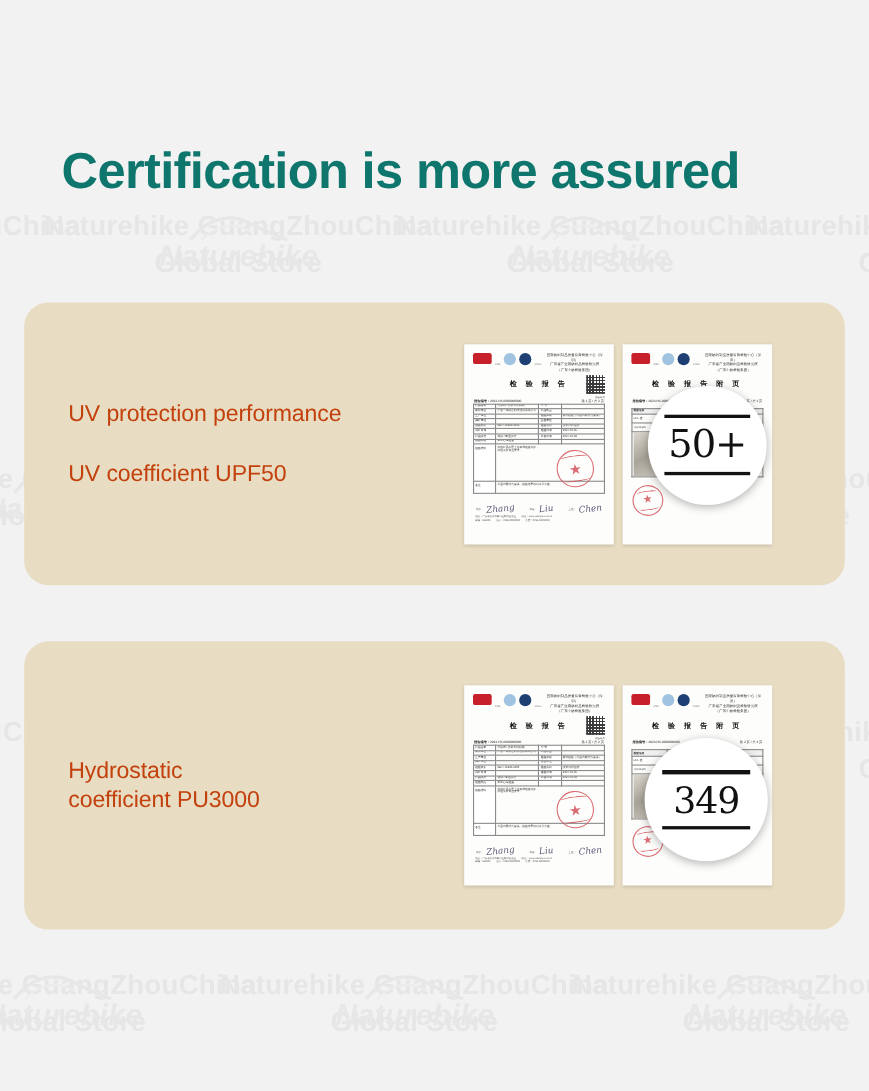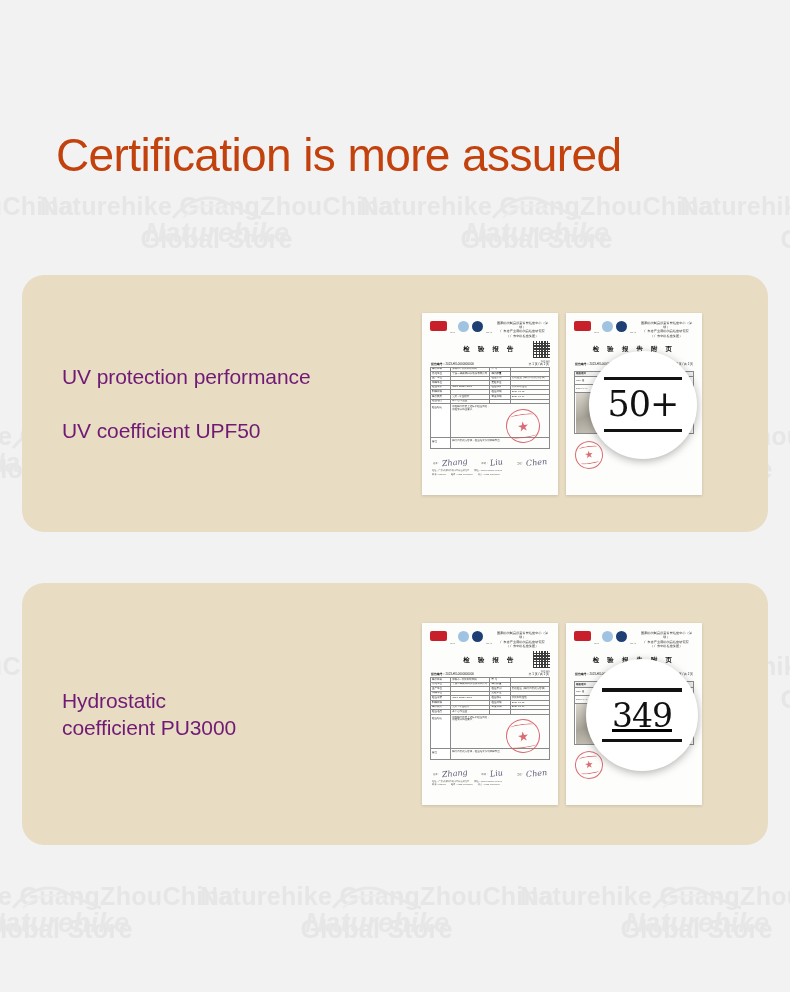--- a/index.html
+++ b/index.html
@@ -47,42 +47,42 @@
   .wm-logo svg { display: block; margin: 0 auto -4px; }
 
   
   #page-root { position: relative; z-index: 1; width: 790px; height: 992px; }
 
   #page-title {
     position: absolute;
     left: 56px;
     top: 128px;
     font-size: 46px;
-    font-weight: 400;
-    color: #c2410c;
+    font-weight: 700;
+    color: #0f766e;
     letter-spacing: -.6px;
   }
 
   .cert-card {
     position: absolute;
     left: 22px;
     width: 746px;
     background: #e8dcc3;
     border-radius: 22px;
     display: flex;
     align-items: center;
   }
   #card-uv        { top: 275px;  height: 257px; }
   #card-hydro     { top: 583px;  height: 262px; }
 
   .card-text {
     flex: 0 0 auto;
     width: 400px;
     padding-left: 40px;
-    color: #701a75;
+    color: #c2410c;
   }
   .card-text .line {
     font-size: 21px;
     line-height: 1.30;
     letter-spacing: -.1px;
     white-space: pre-line;
   }
   #card-uv .card-text .line        { margin-bottom: 27px; }
   #card-uv .card-text .line:last-child { margin-bottom: 0; }
   #card-hydro .card-text .line     { margin-bottom: 20px; }
@@ -307,21 +307,21 @@
   .lens .lens-value {
     font-family: "DejaVu Serif", serif;
     font-size: 37px;
     color: #111;
     line-height: 1;
     margin: 7px 0;
     letter-spacing: -1px;
   }
   #lens-upf { width: 108px; height: 108px; left: 23px;  top: 38px; }
   #lens-upf .lens-value { font-size: 35px; }
-  #lens-hydro { width: 112px; height: 112px; left: 20px; top: 36px; text-decoration: underline; }
+  #lens-hydro { width: 112px; height: 112px; left: 20px; top: 48px; }
   #lens-hydro .lens-value { font-size: 33px; }
 
   #footer-note {
     position: absolute;
     left: 38px;
     top: 862px;
     font-size: 24px;
     font-weight: 700;
     color: #111;
     letter-spacing: -.3px;

